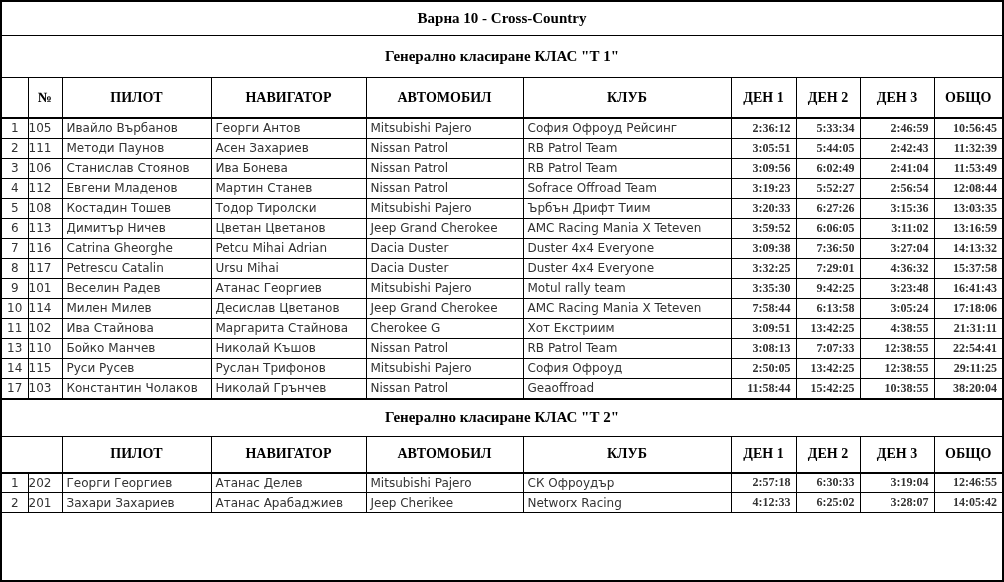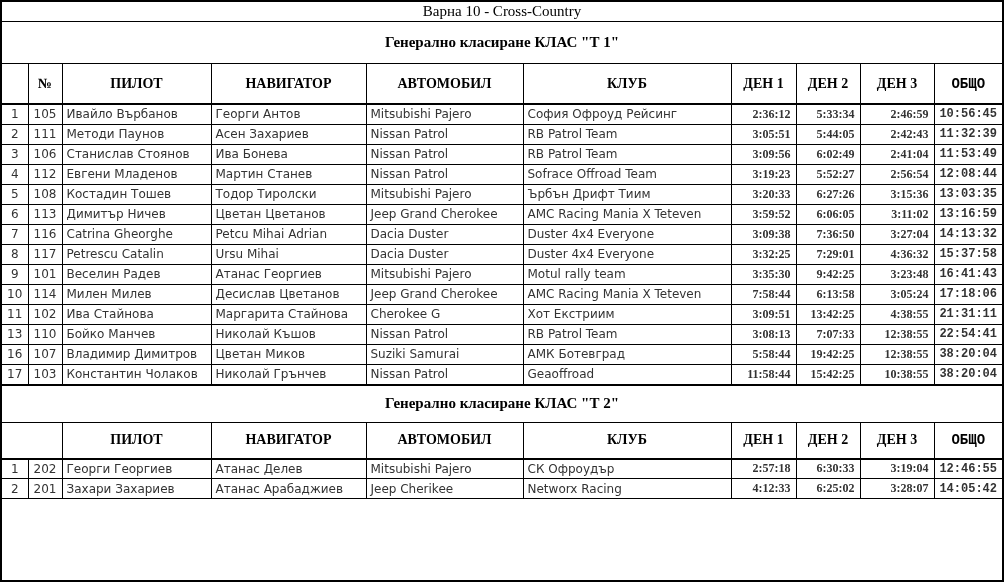--- a/index.html
+++ b/index.html
@@ -10,62 +10,62 @@
     color: #000;
     overflow: hidden;
   }
   .page {
     width: 1004px; height: 582px;
     border: 2px solid #000;
     background: #fff;
     overflow: hidden;
   }
   .title-band {
-    height: 20px;
+    height: 34px;
     border-bottom: 1px solid #000;
     display: flex; align-items: center; justify-content: center;
     font-family: "Liberation Serif", serif;
-    font-weight: normal; font-size: 15px;
+    font-weight: bold; font-size: 15px;
   }
   .section-title {
     height: 42px;
     border-bottom: 1px solid #000;
     display: flex; align-items: center; justify-content: center;
     font-family: "Liberation Serif", serif;
     font-weight: bold; font-size: 15px;
   }
   .section-title.with-top { border-top: 1px solid #000; height: 38px; }
   table.results {
     width: 1000px;
     border-collapse: collapse;
     table-layout: fixed;
   }
   table.results th, table.results td {
     border: 1px solid #000;
     overflow: hidden; white-space: nowrap;
   }
   table.results th:first-child, table.results td:first-child { border-left: none; }
-  table.results th:last-child,  table.results td:last-child  { border-right: none; font-family: Liberation Mono, monospace; }
+  table.results th:last-child,  table.results td:last-child  { border-right: none; }
   table.results thead th { border-top: none; }
   table.results thead th {
     height: 40px;
     border-bottom: 2px solid #000;
     font-family: "Liberation Serif", serif;
     font-weight: bold; font-size: 14px;
     text-align: center; vertical-align: middle;
   }
   table.t2 thead th { height: 36px; }
   table.results td {
     height: 20px;
     font-size: 12px;
     color: #333;
     vertical-align: middle;
   }
   td.col-pos { text-align: center; }
-  td.col-num { text-align: center; }
+  td.col-num { }
   td.col-pilot, td.col-navigator, td.col-car, td.col-club { text-align: left; padding-left: 4px; }
   td.col-day1, td.col-day2, td.col-day3, td.col-total {
     text-align: right; padding-right: 5px;
     font-family: "Liberation Serif", serif;
     font-weight: bold; font-size: 14px; color: #000;
   }
 </style>
 </head>
 <body>
 
@@ -241,30 +241,30 @@
           <td class="col-pilot">Бойко Манчев</td>
           <td class="col-navigator">Николай Къшов</td>
           <td class="col-car">Nissan Patrol</td>
           <td class="col-club">RB Patrol Team</td>
           <td class="col-day1">3:08:13</td>
           <td class="col-day2">7:07:33</td>
           <td class="col-day3">12:38:55</td>
           <td class="col-total">22:54:41</td>
         </tr>
         <tr>
-          <td class="col-pos">16</td>
-          <td class="col-num">107</td>
-          <td class="col-pilot">Владимир Димитров</td>
-          <td class="col-navigator">Цветан Миков</td>
-          <td class="col-car">Suziki Samurai</td>
-          <td class="col-club">АМК Ботевград</td>
-          <td class="col-day1">5:58:44</td>
-          <td class="col-day2">19:42:25</td>
+          <td class="col-pos">14</td>
+          <td class="col-num">115</td>
+          <td class="col-pilot">Руси Русев</td>
+          <td class="col-navigator">Руслан Трифонов</td>
+          <td class="col-car">Mitsubishi Pajero</td>
+          <td class="col-club">София Офроуд</td>
+          <td class="col-day1">2:50:05</td>
+          <td class="col-day2">13:42:25</td>
           <td class="col-day3">12:38:55</td>
-          <td class="col-total">38:20:04</td>
+          <td class="col-total">29:11:25</td>
         </tr>
         <tr>
           <td class="col-pos">17</td>
           <td class="col-num">103</td>
           <td class="col-pilot">Константин Чолаков</td>
           <td class="col-navigator">Николай Грънчев</td>
           <td class="col-car">Nissan Patrol</td>
           <td class="col-club">Geaoffroad</td>
           <td class="col-day1">11:58:44</td>
           <td class="col-day2">15:42:25</td>

